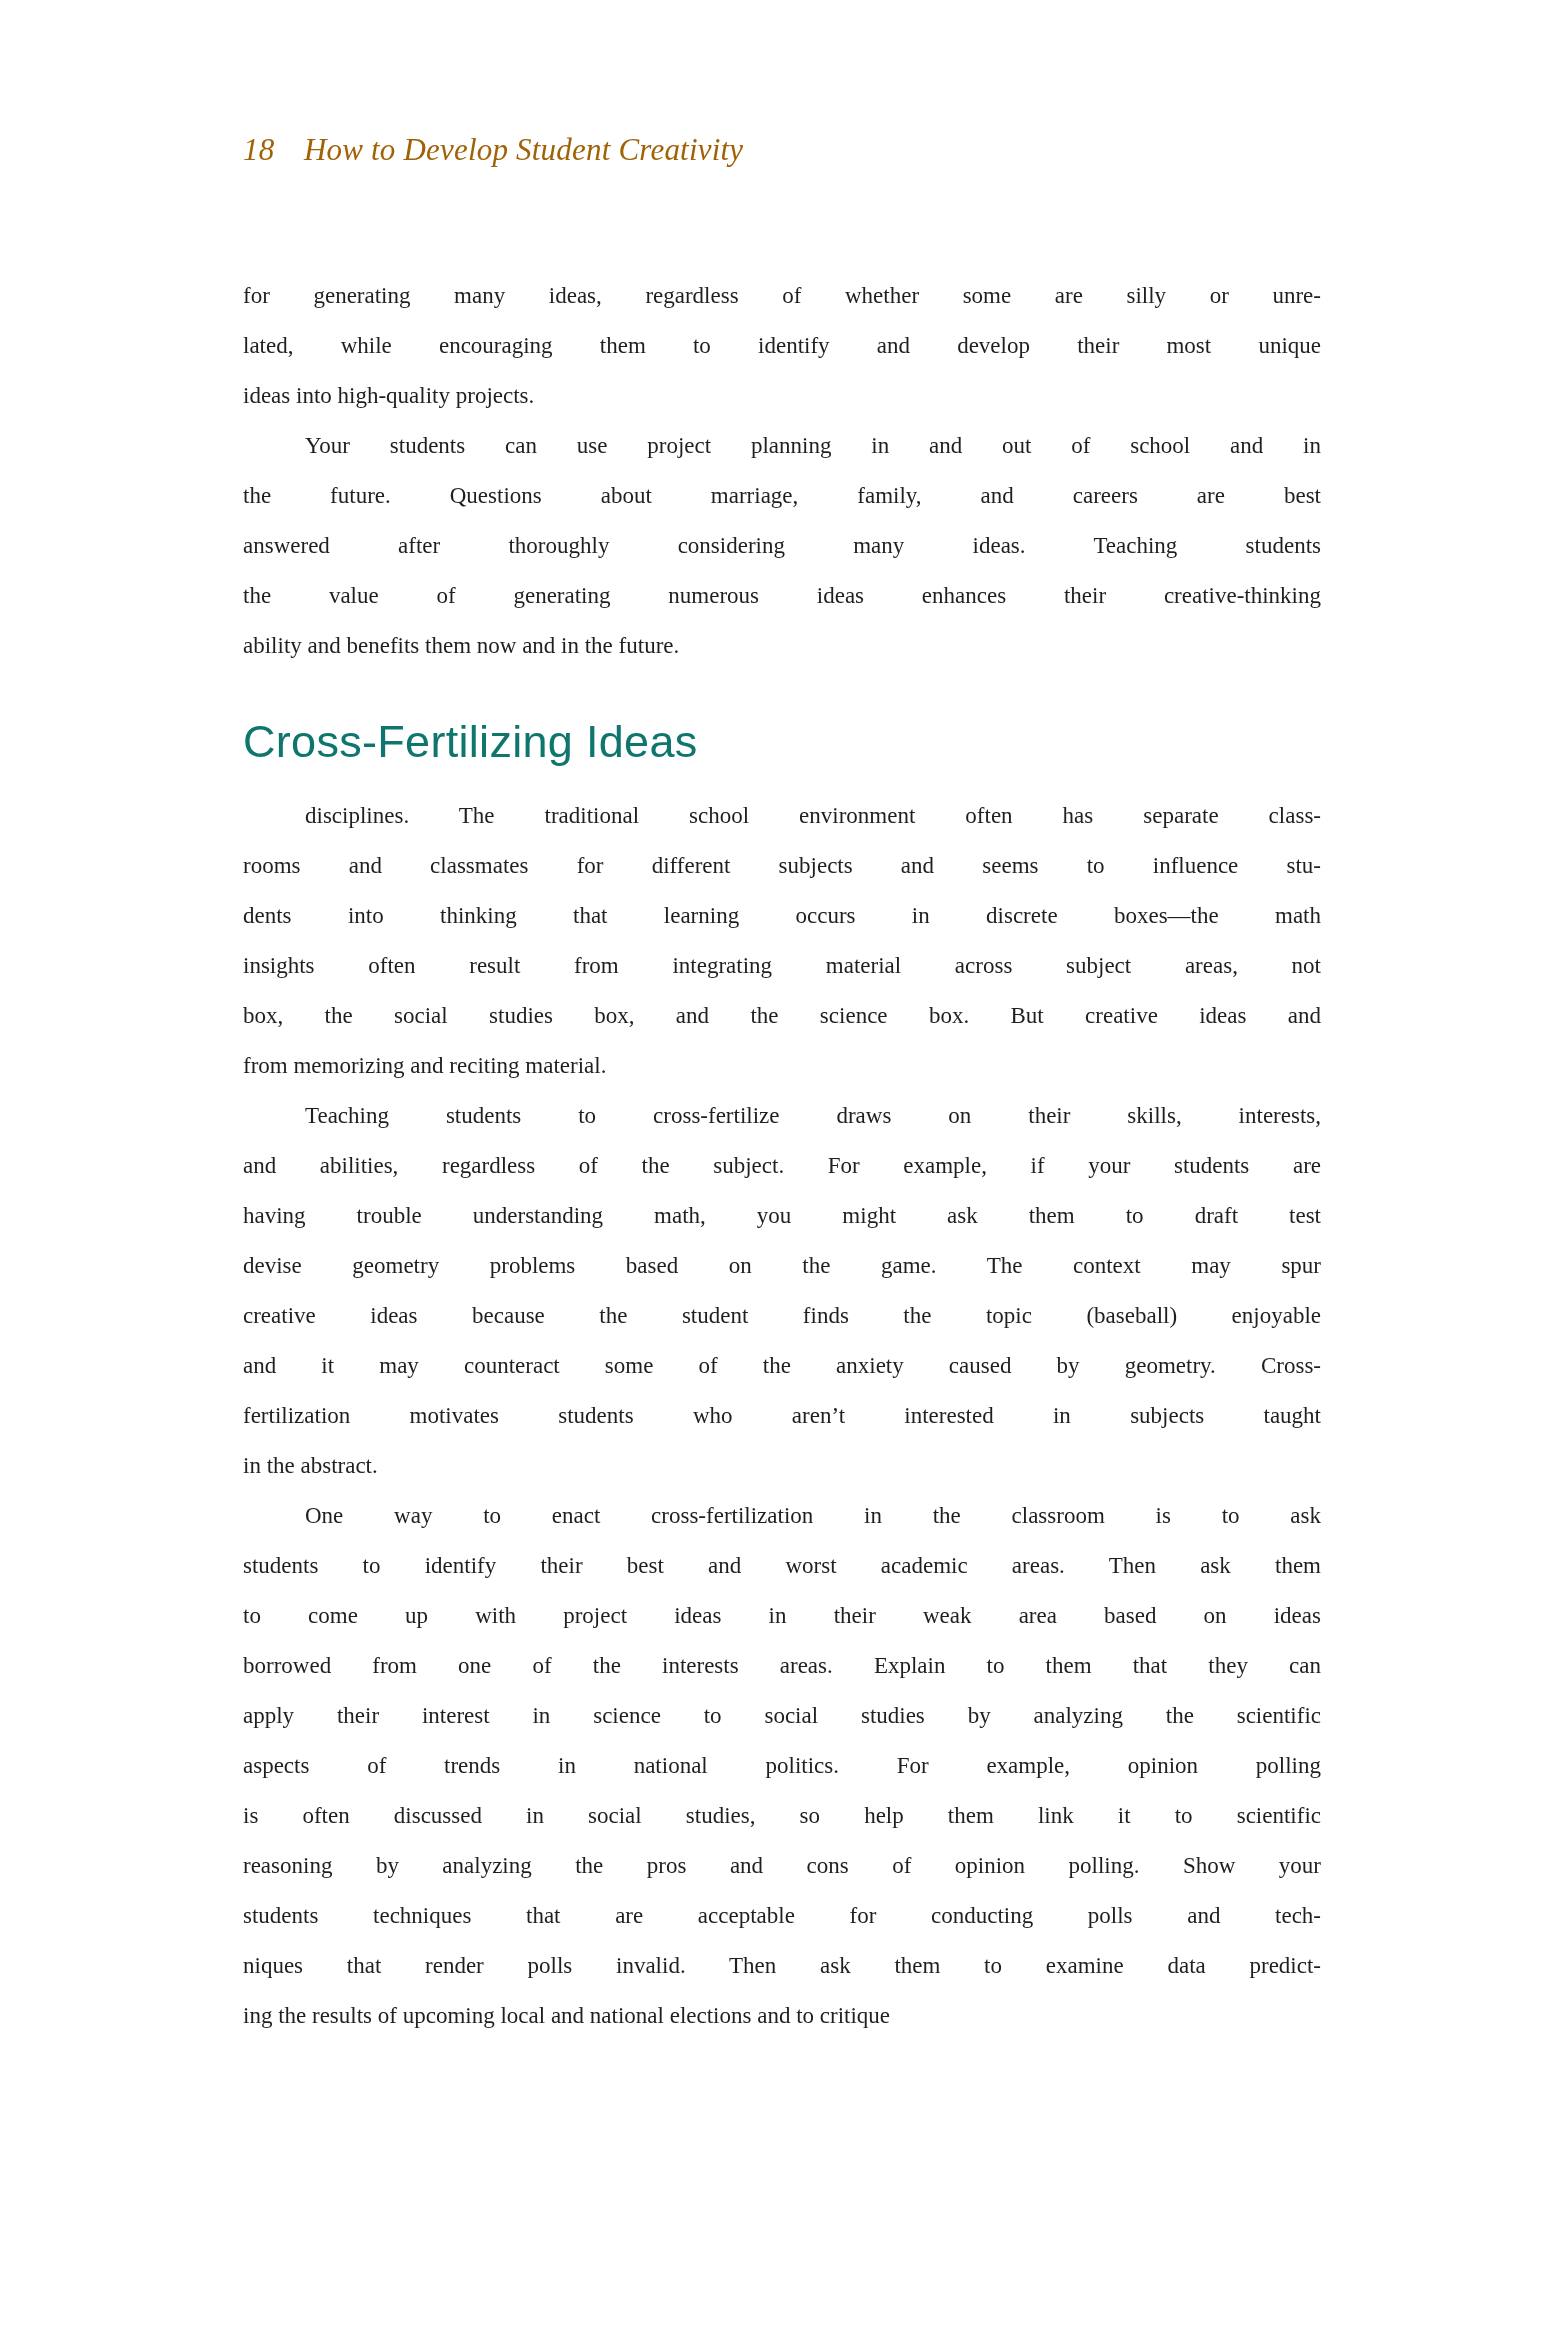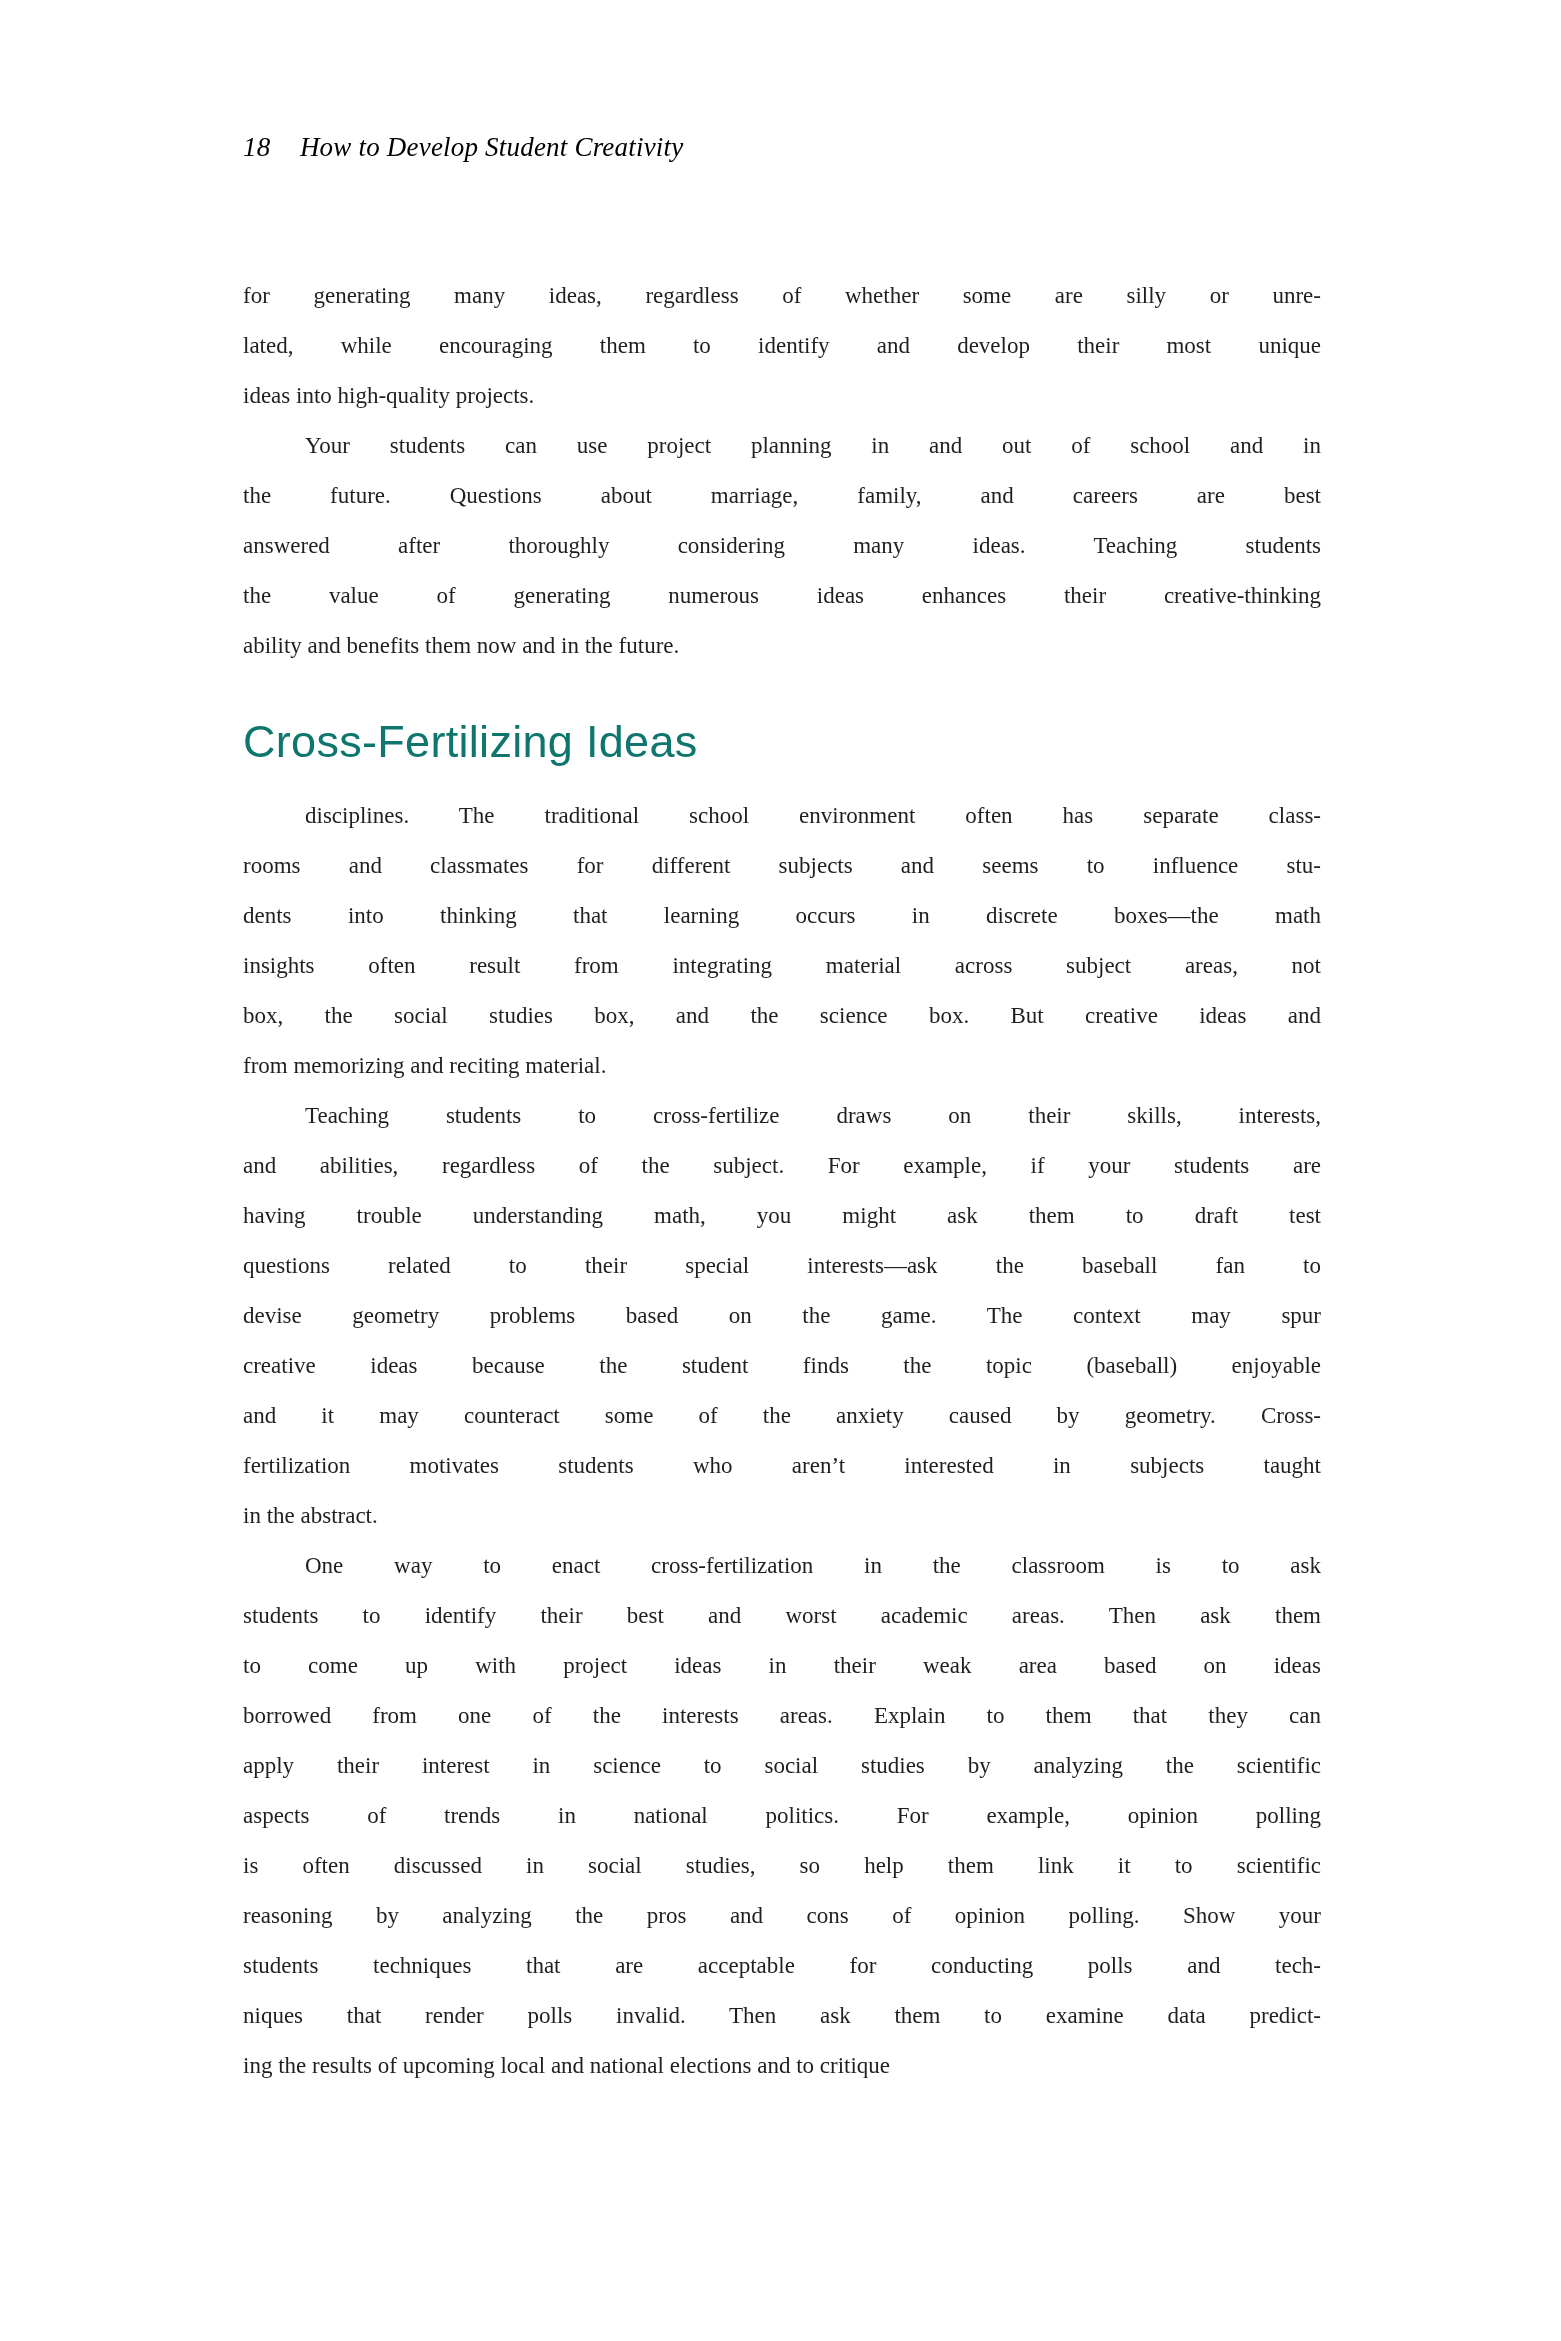--- a/index.html
+++ b/index.html
@@ -16,23 +16,23 @@
     position: absolute;
     left: 0; top: 0;
     width: 1561px;
     height: 2342px;
     background: #ffffff;
   }
   .running-header {
     position: absolute;
     left: 243px;
     top: 132px;
-    font-size: 27px;
+    font-size: 31px;
     font-style: italic;
-    color: #000000;
+    color: #a16207;
     letter-spacing: 0.2px;
   }
   .running-header .folio {
     margin-right: 29.5px;
   }
   .content {
     position: absolute;
     left: 243px;
     top: 271px;
     width: 1078px;
@@ -90,21 +90,20 @@
         <div class="line">rooms and classmates for different subjects and seems to influence stu-</div>
         <div class="line">dents into thinking that learning occurs in discrete boxes—the math</div>
         <div class="line">insights often result from integrating material across subject areas, not</div>
         <div class="line">box, the social studies box, and the science box. But creative ideas and</div>
         <div class="line last">from memorizing and reciting material.</div>
       </div>
       <div class="para indent">
         <div class="line">Teaching students to cross-fertilize draws on their skills, interests,</div>
         <div class="line">and abilities, regardless of the subject. For example, if your students are</div>
         <div class="line">having trouble understanding math, you might ask them to draft test</div>
-        <div class="line">questions related to their special interests—ask the baseball fan to</div>
         <div class="line">devise geometry problems based on the game. The context may spur</div>
         <div class="line">creative ideas because the student finds the topic (baseball) enjoyable</div>
         <div class="line">and it may counteract some of the anxiety caused by geometry. Cross-</div>
         <div class="line">fertilization motivates students who aren’t interested in subjects taught</div>
         <div class="line last">in the abstract.</div>
       </div>
       <div class="para indent">
         <div class="line">One way to enact cross-fertilization in the classroom is to ask</div>
         <div class="line">students to identify their best and worst academic areas. Then ask them</div>
         <div class="line">to come up with project ideas in their weak area based on ideas</div>

